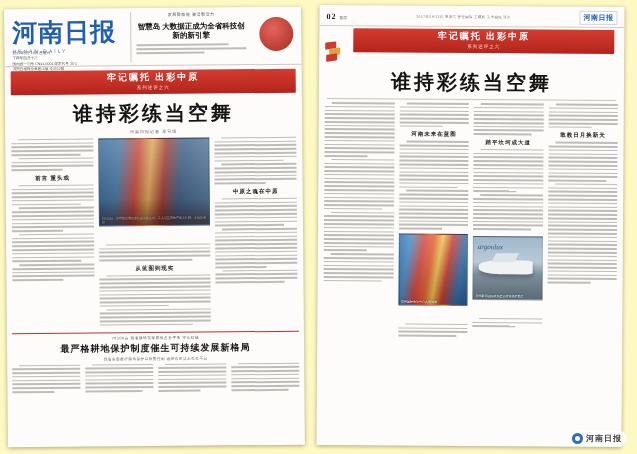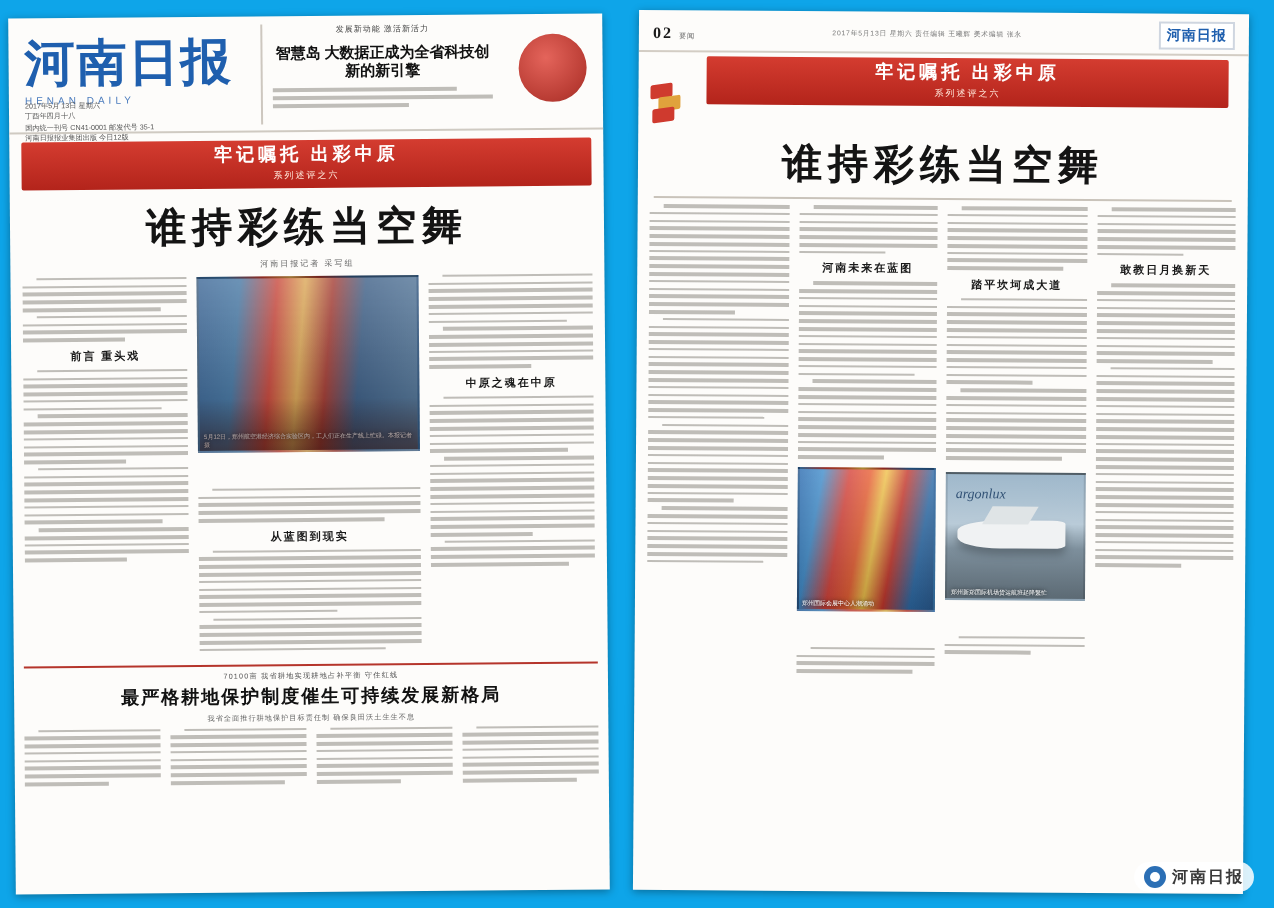--- a/index.html
+++ b/index.html
@@ -10,21 +10,21 @@
   body {
     width: 637px;
     height: 454px;
     overflow: hidden;
     font-family: "Liberation Sans", sans-serif;
   }
   .stage {
     position: relative;
     width: 637px;
     height: 454px;
-    background: #0ea5e9;
+    background: #fef9c3;
   }
 
   
   .page {
     position: absolute;
     background: #fdfcfa;
     box-shadow: 0 1px 4px rgba(0,0,0,0.35);
     overflow: hidden;
   }
   .page-left {
@@ -87,21 +87,21 @@
     width: 110px;
     text-align: center;
   }
   .mh-mid .kicker {
     font-size: 4px;
     color: #444;
     letter-spacing: 0.5px;
     line-height: 1.4;
   }
   .mh-mid .headline {
-    font-family: Liberation Serif, serif;
+    font-family: Liberation Sans, sans-serif;
     font-weight: bold;
     font-size: 7.5px;
     color: #111;
     margin-top: 4px;
     line-height: 1.25;
   }
   .mh-right {
     position: absolute;
     right: 6px;
     top: 8px;

